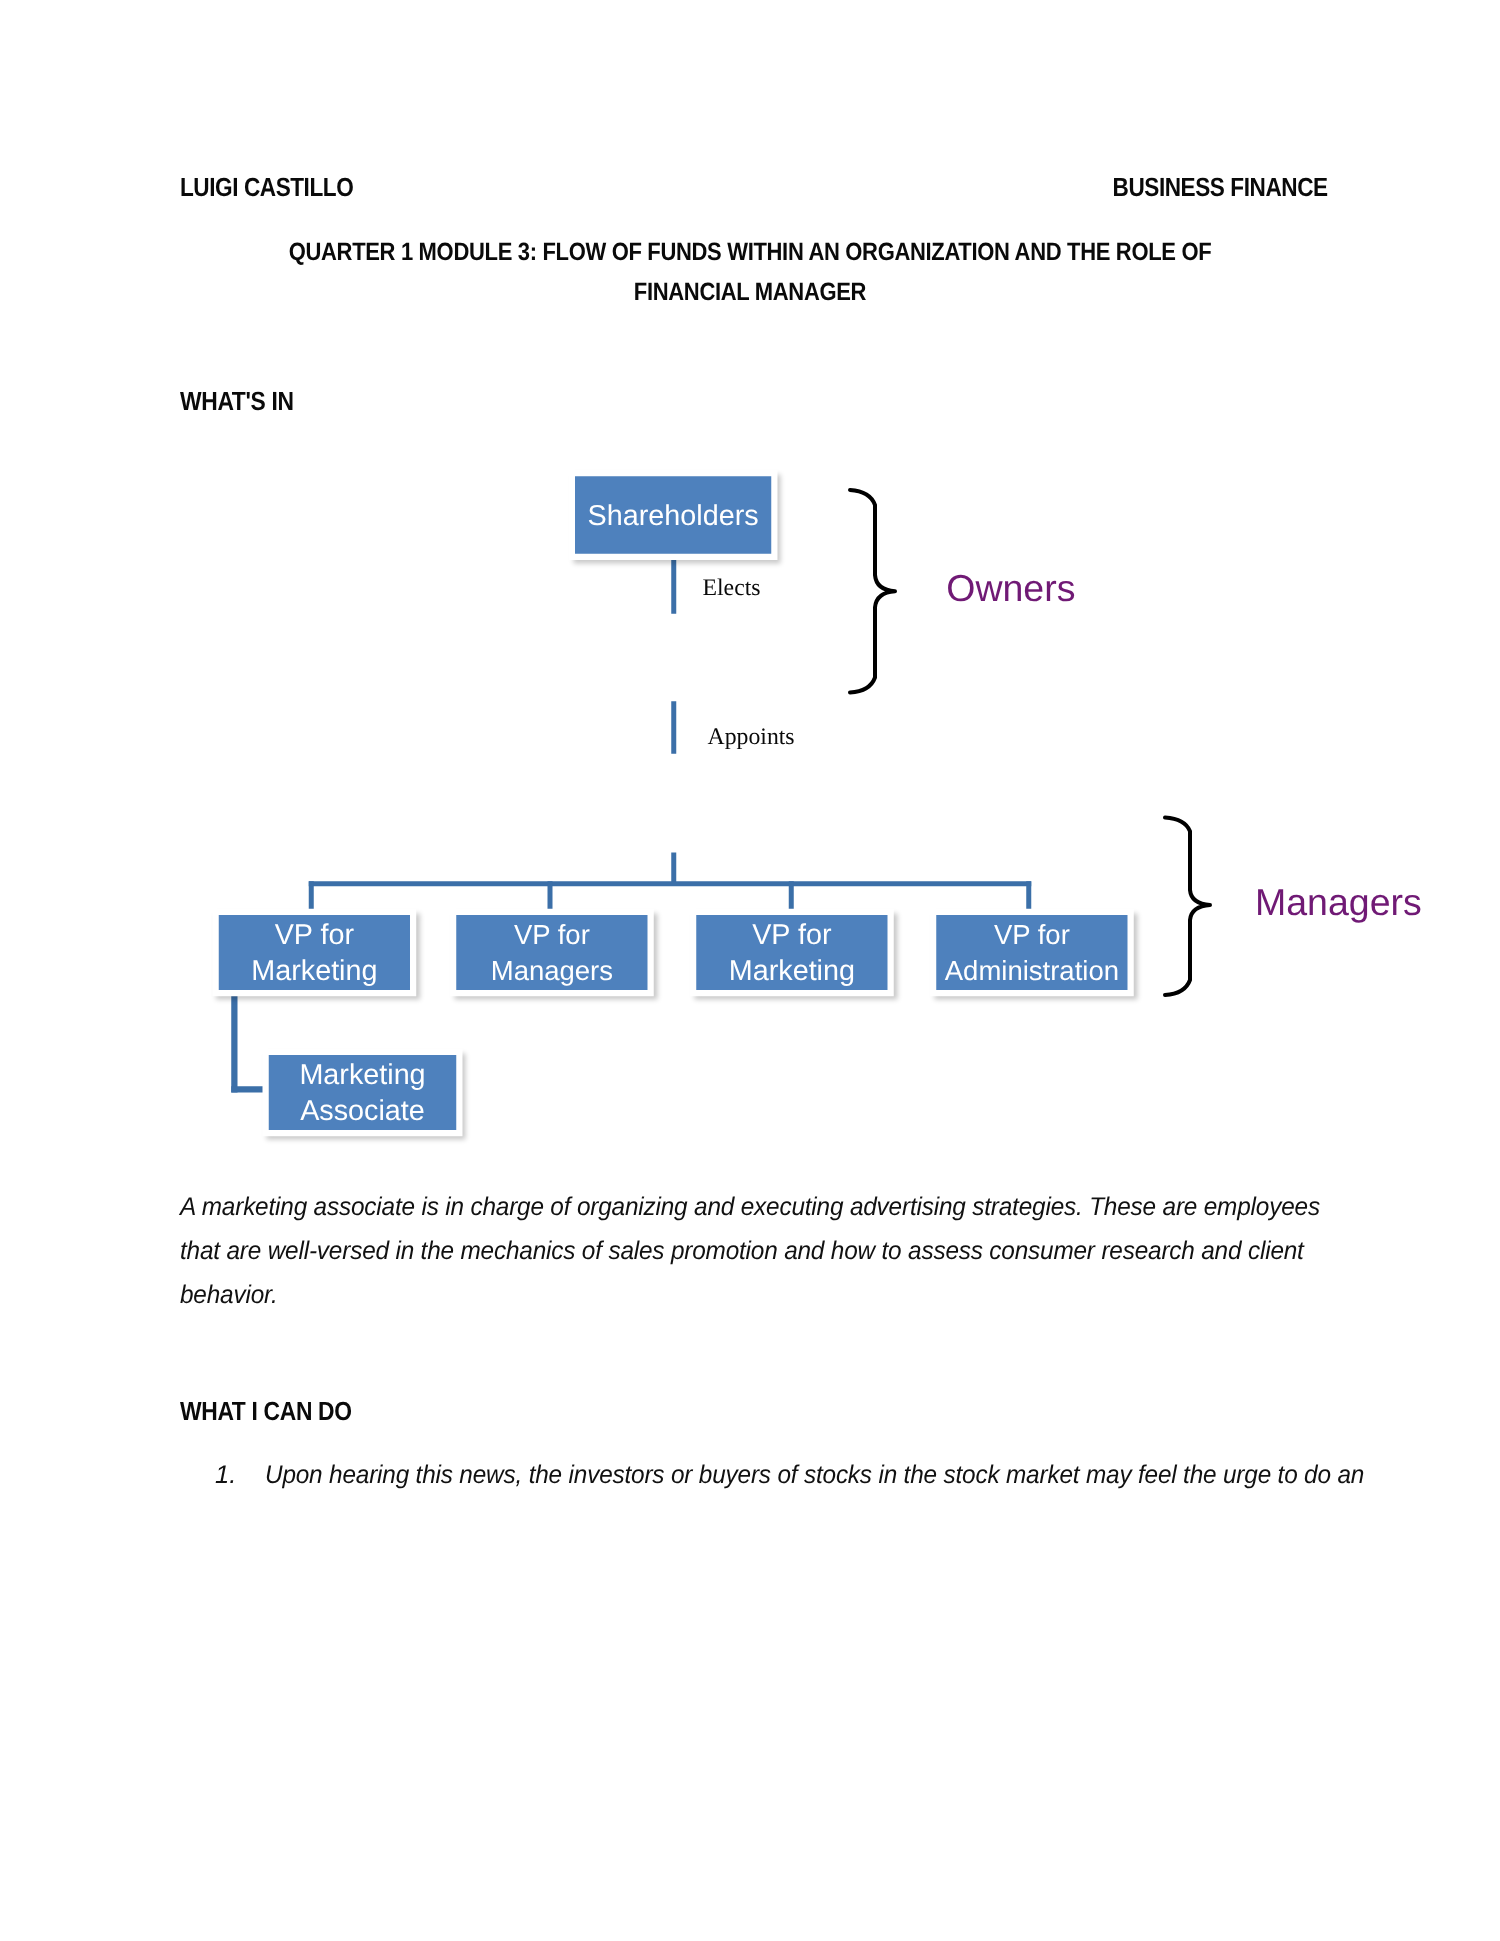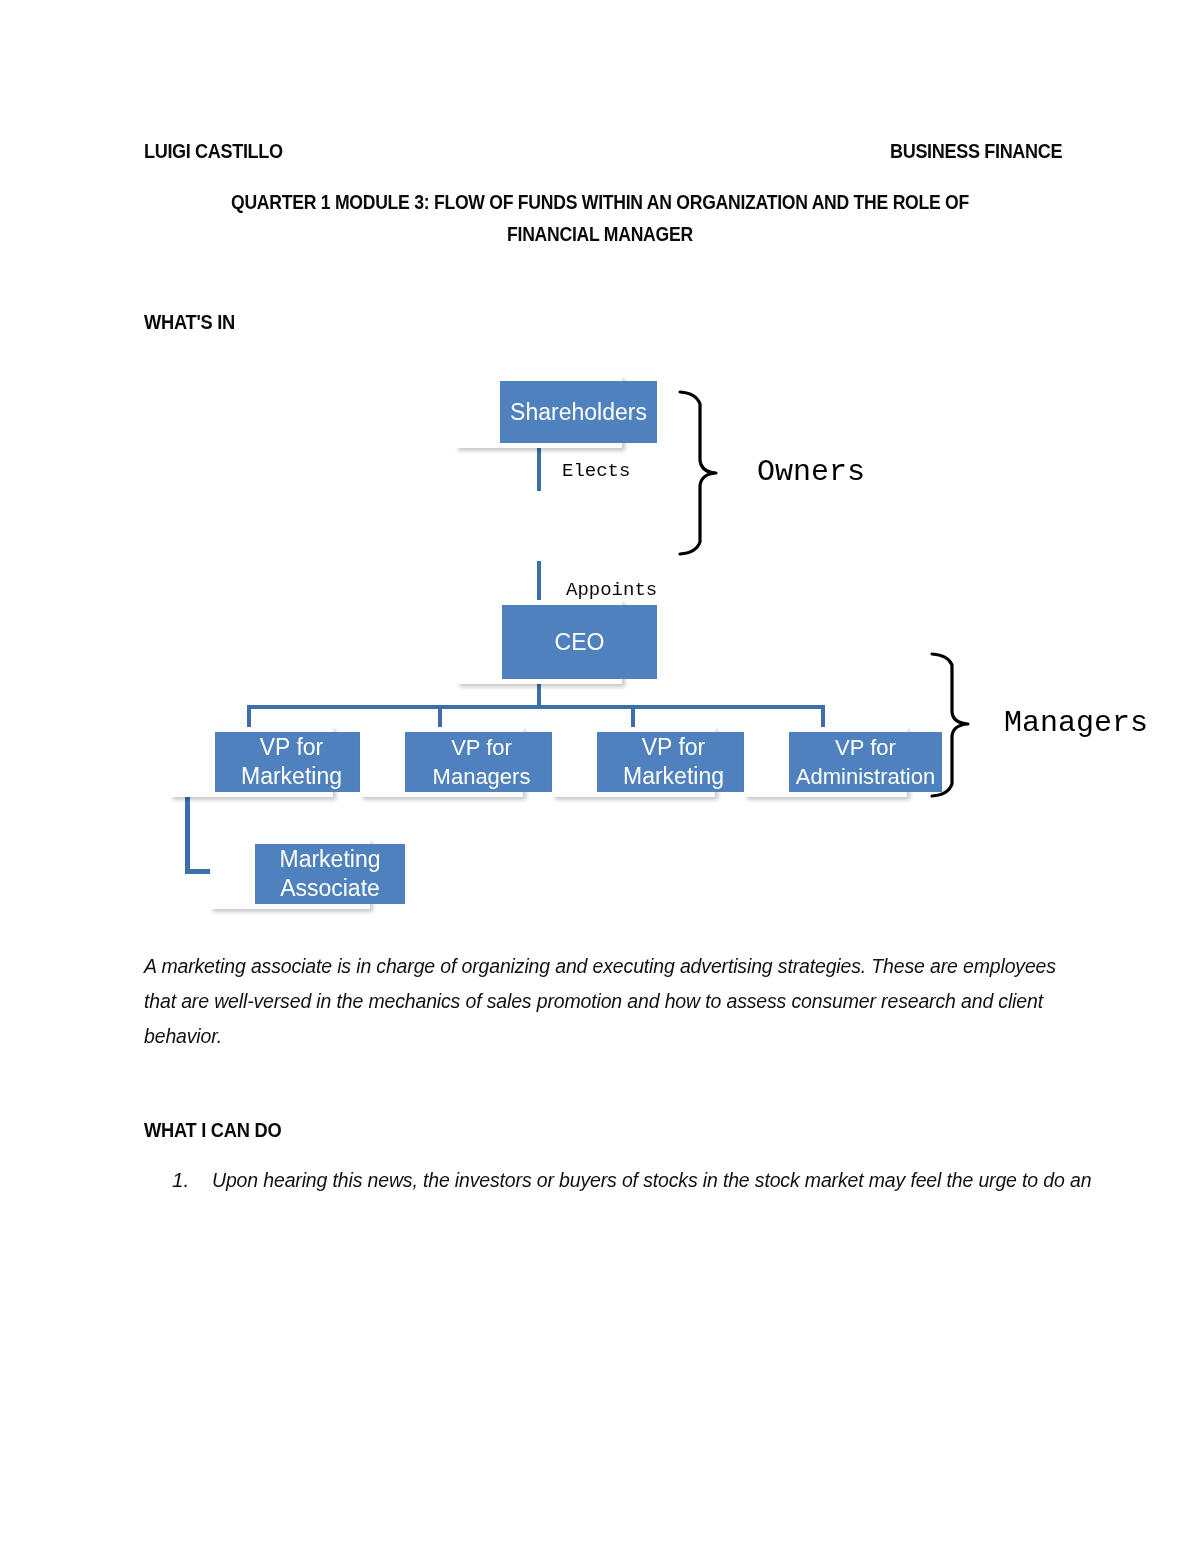--- a/index.html
+++ b/index.html
@@ -129,44 +129,43 @@
     background: #4E81BD;
     color: #ffffff;
     display: flex;
     align-items: center;
     justify-content: center;
     text-align: center;
     font-size: 23px;
     line-height: 29px;
     font-family: "Liberation Sans", sans-serif;
     box-sizing: border-box;
-    margin-left: 40px;
   }
   .node-inner.tight { font-size: 22px; }
 
   .conn {
     position: absolute;
     background: #3B6FA8;
   }
   .conn-v { width: 4px; }
   .conn-h { height: 4px; }
 
   .edge-label {
     position: absolute;
     font-size: 19px;
     color: #0a0a0a;
-    font-family: Liberation Mono, monospace;
+    font-family: Liberation Serif, serif;
     white-space: nowrap;
   }
 
   .brace-label {
     position: absolute;
     font-size: 30px;
-    color: #000000;
-    font-family: Liberation Mono, monospace;
+    color: #701a75;
+    font-family: Liberation Sans, sans-serif;
     white-space: nowrap;
   }
   .brace-svg { position: absolute; }
 </style>
 </head>
 <body>
 
 <div id="page">
 
   <div class="hdr-name">LUIGI CASTILLO</div>
@@ -195,23 +194,20 @@
     <div class="conn conn-v" style="left:821px; top:705px; width:4px; height:24px;"></div>
 
     <div class="conn conn-v" style="left:185px; top:796px; width:5px; height:78px;"></div>
     <div class="conn conn-h" style="left:185px; top:869px; width:33px; height:5px;"></div>
 
     <div class="node" style="left:455px; top:376px; width:167px; height:72px;">
       <div class="node-inner">Shareholders</div>
     </div>
 
 
-    <div class="node" style="left:457px; top:600px; width:165px; height:84px;">
-      <div class="node-inner">CEO</div>
-    </div>
 
     <div class="node" style="left:170px; top:727px; width:163px; height:70px;">
       <div class="node-inner">
         <div>
           <div>VP for</div>
           <div>Marketing</div>
         </div>
       </div>
     </div>
 

